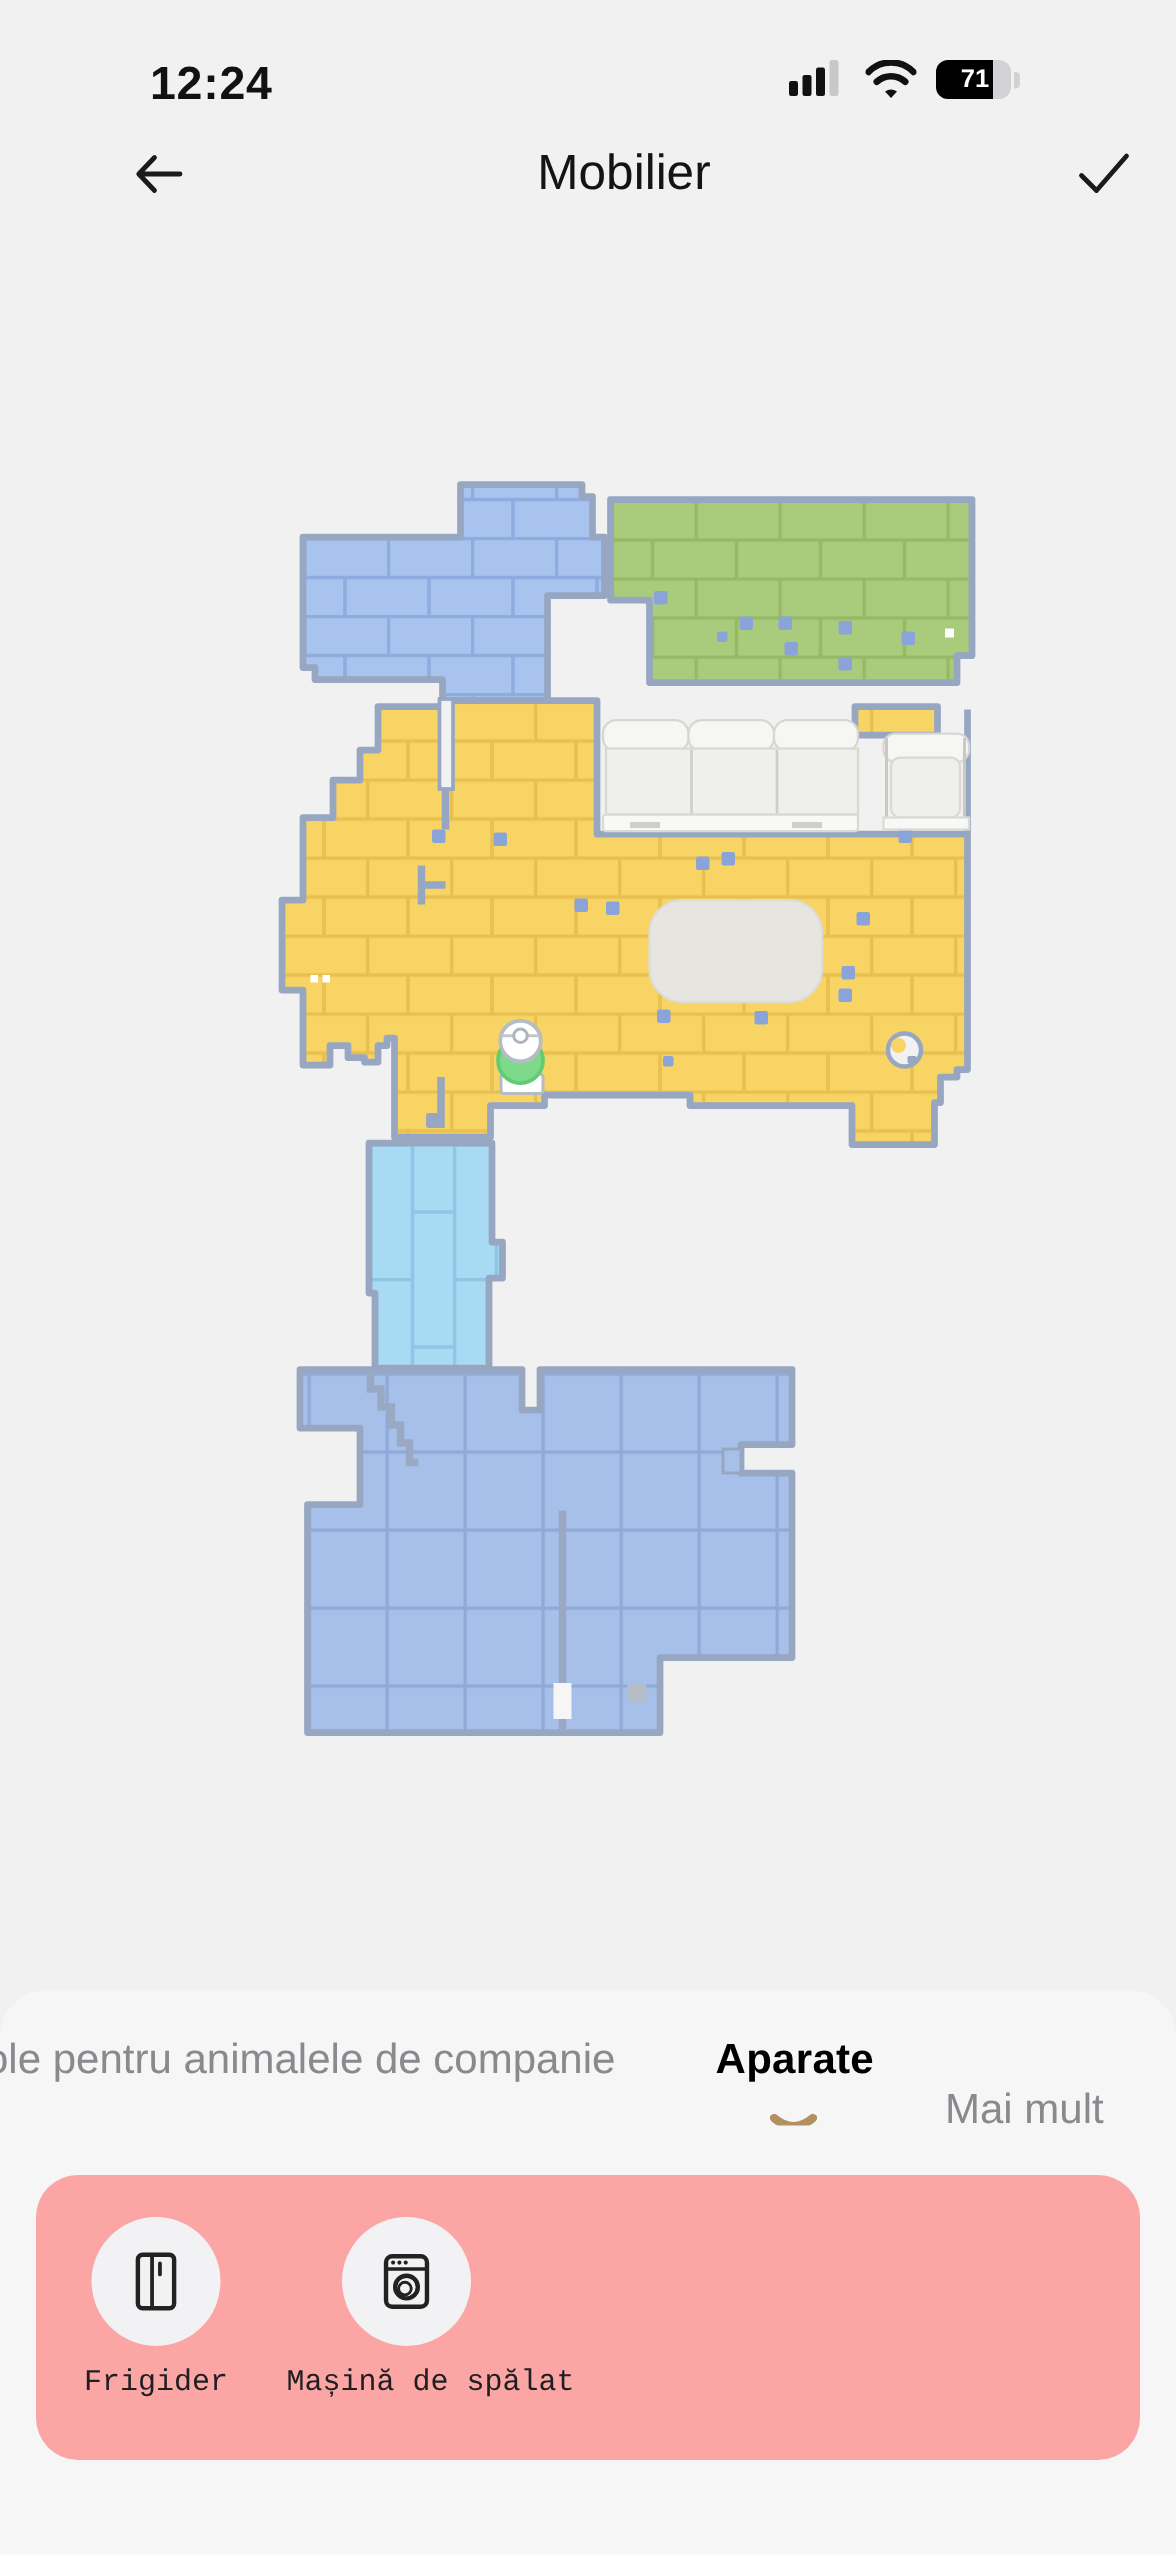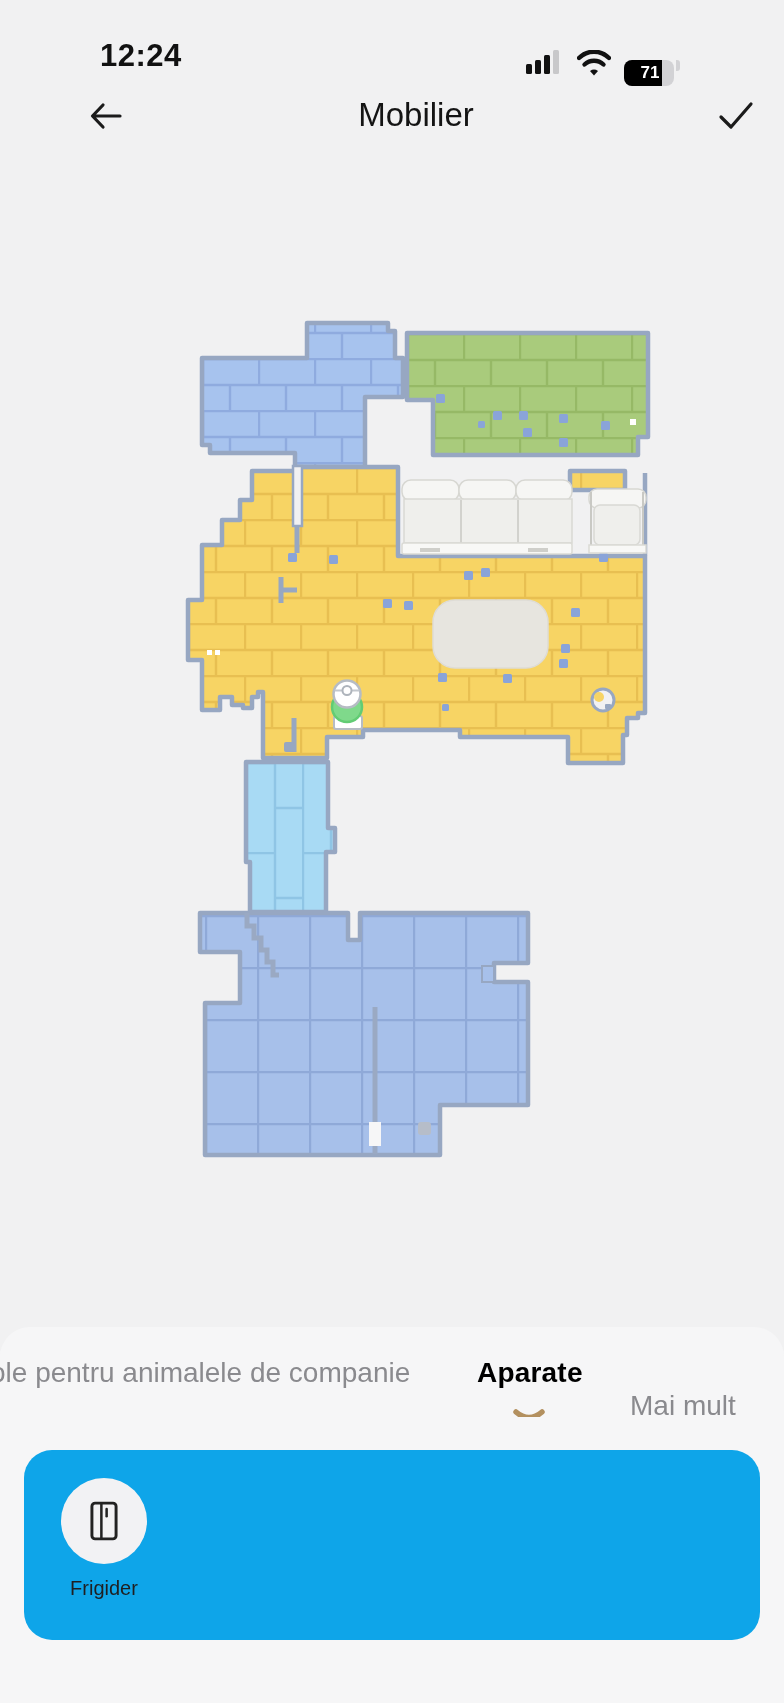--- a/index.html
+++ b/index.html
@@ -28,21 +28,21 @@
   .map-layer{position:absolute;left:0;top:0;width:784px;height:1704px;}
   
   .sheet{position:absolute;left:0;top:1327px;width:784px;height:377px;
      background:#f6f6f7;border-radius:30px 30px 0 0;box-shadow:0 -1px 0 #ffffff inset;}
   .tabs{position:absolute;left:0;top:20px;width:784px;height:70px;overflow:hidden;white-space:nowrap;}
   .tab{position:absolute;top:10px;font-size:28px;color:#8a8a8e;}
   .tab-left{left:-10px;}
   .tab-active{left:477px;color:#000000;font-weight:700;letter-spacing:.2px;}
   .tab-more{left:630px;margin-top:33px;}
   .tab-indicator{position:absolute;left:513px;top:62px;width:32px;height:14px;}
-  .card{position:absolute;left:24px;top:123px;width:736px;height:190px;background:#0ea5e9;border-radius:28px;}
+  .card{position:absolute;left:24px;top:123px;width:736px;height:190px;background:#fca5a5;border-radius:28px;font-family:Liberation Mono, monospace;}
   .appliance{position:absolute;top:28px;width:160px;transform:translateX(-50%);text-align:center;}
   .app-1{left:80px;} .app-2{left:247px;} .app-3{left:409px;}
   .app-circle{width:86px;height:86px;border-radius:50%;background:#f2f2f4;margin:0 auto;
      display:flex;align-items:center;justify-content:center;}
   .app-label{margin-top:13px;font-size:20px;color:#1f1f21;white-space:nowrap;}
 </style>
 </head>
 <body>
 
 <div class="statusbar">
@@ -52,21 +52,21 @@
       <rect x="0" y="14" width="6" height="10" rx="1.5" fill="#111"></rect>
       <rect x="9" y="10" width="6" height="14" rx="1.5" fill="#111"></rect>
       <rect x="18" y="5" width="6" height="19" rx="1.5" fill="#111"></rect>
       <rect x="27" y="0" width="6" height="24" rx="1.5" fill="#c8c8ca"></rect>
     </svg>
     <svg width="34" height="26" viewBox="0 0 34 26">
       <path d="M2,8 a21,21 0 0 1 30,0" fill="none" stroke="#111" stroke-width="4.4" stroke-linecap="round"></path>
       <path d="M7.5,14.5 a14,14 0 0 1 19,0" fill="none" stroke="#111" stroke-width="4.4" stroke-linecap="round"></path>
       <path d="M13,21 a7,7 0 0 1 8,0 l-4,4.4 z" fill="#111"></path>
     </svg>
-    <div style="display:flex;margin-top:20px;">
+    <div style="display:flex;align-items:center;">
       <div class="battery">
         <div class="fill">
             <span>71</span>
           </div>
       </div>
       <div class="battery-nub"></div>
     </div>
   </div>
 </div>
 
@@ -207,14 +207,28 @@
     <div class="appliance app-1">
       <div class="app-circle">
         <svg width="42" height="42" viewBox="0 0 40 40">
           <rect x="8.5" y="3" width="23" height="34" rx="3" fill="none" stroke="#222" stroke-width="2.8"></rect>
           <path d="M17.5,3 V37" stroke="#222" stroke-width="2.4" fill="none"></path>
           <path d="M22.5,8.5 V15.5" stroke="#222" stroke-width="2.4" stroke-linecap="round" fill="none"></path>
         </svg>
       </div>
       <div class="app-label">Frigider</div>
     </div>
+    <div class="appliance app-2">
+      <div class="app-circle">
+        <svg width="42" height="42" viewBox="0 0 40 40">
+          <rect x="7" y="4" width="26" height="32" rx="4" fill="none" stroke="#222" stroke-width="2.8"></rect>
+          <path d="M7,12 H33" stroke="#222" stroke-width="2.2" fill="none"></path>
+          <circle cx="11.5" cy="8" r="1.3" fill="#222"></circle>
+            <circle cx="15.5" cy="8" r="1.3" fill="#222"></circle>
+            <circle cx="19.5" cy="8" r="1.3" fill="#222"></circle>
+          <circle cx="20" cy="23.5" r="7.2" fill="none" stroke="#222" stroke-width="2.8"></circle>
+          <circle cx="19" cy="24.5" r="4" fill="none" stroke="#222" stroke-width="1.8"></circle>
+        </svg>
+      </div>
+      <div class="app-label">Mașină de spălat</div>
+    </div>
   </div>
 </div>
 
 </body></html>

